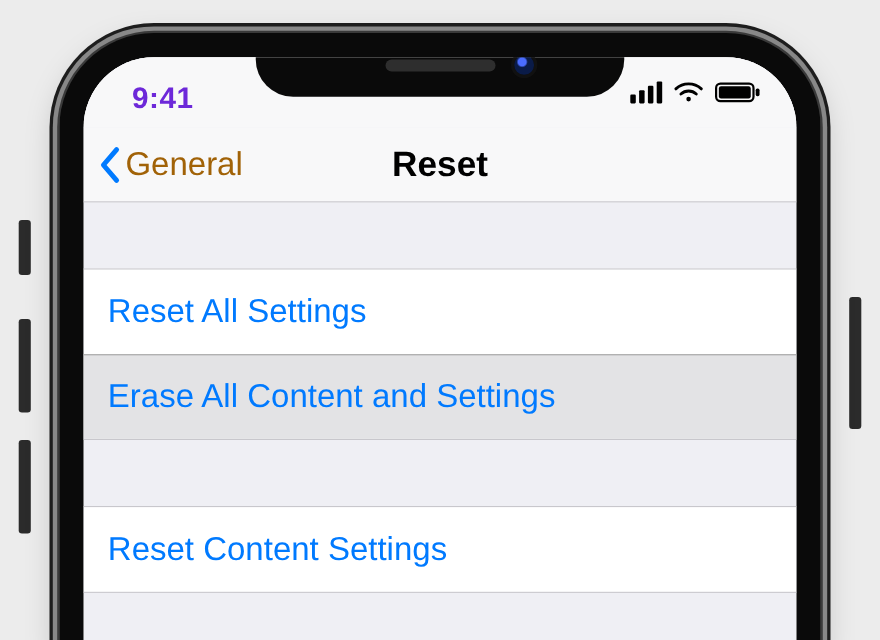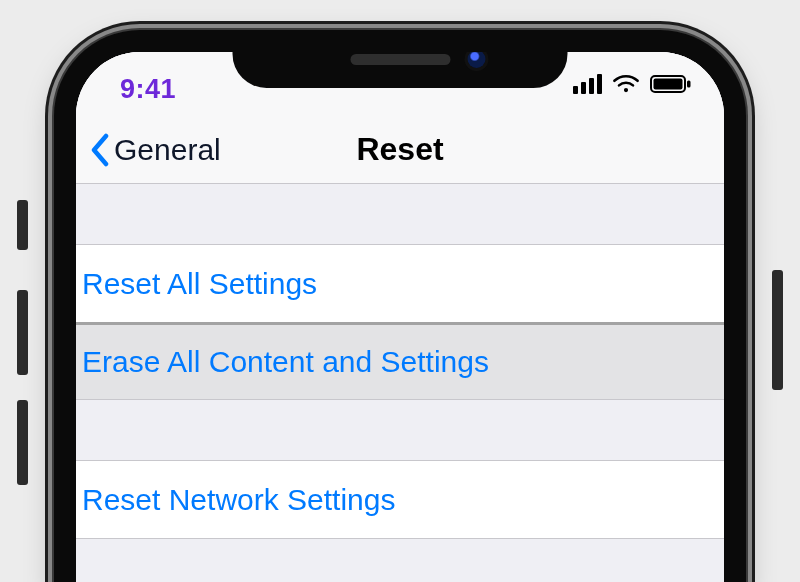--- a/index.html
+++ b/index.html
@@ -120,44 +120,44 @@
     font-size: 32px;
     font-weight: 600;
     color: #000;
   }
   .nav-back {
     position: absolute;
     left: 14px;
     display: flex;
     align-items: center;
     gap: 4px;
-    color: #0f172a;
+    color: #a16207;
     font-size: 30px;
     font-weight: 400;
     cursor: pointer;
   }
   .nav-back svg { stroke: #007aff; }
 
   
   .gap-row { height: 60px; }
   .group {
     border-top: 1px solid #c8c7cc;
     border-bottom: 1px solid #c8c7cc;
     background: #fff;
   }
   .row {
     height: 77px;
     display: flex;
     align-items: center;
-    padding: 0 6px;
+    padding: 0 22px;
     font-size: 30px;
     color: #007aff;
     cursor: pointer;
   }
-  .row + .row { border-top: 3px solid #a3a3a3; align-items: center; }
+  .row + .row { border-top: 1px solid #a3a3a3; align-items: center; }
   .row.selected { background: #e3e3e5; }
   .group.last .row { border-bottom: none; }
 
 </style>
 </head>
 <body>
 
 <div class="side-btn sb-left-1"></div>
 <div class="side-btn sb-left-2"></div>
 <div class="side-btn sb-left-3"></div>
@@ -216,18 +216,18 @@
       </div>
       <div class="row selected">
         <span>Erase All Content and Settings</span>
       </div>
     </div>
 
     <div class="gap-row"></div>
 
     <div class="group last">
       <div class="row">
-        <span>Reset Network Settings</span>
+        <span>Reset Content Settings</span>
       </div>
     </div>
 
   </div>
 </div>
 
 </body></html>

